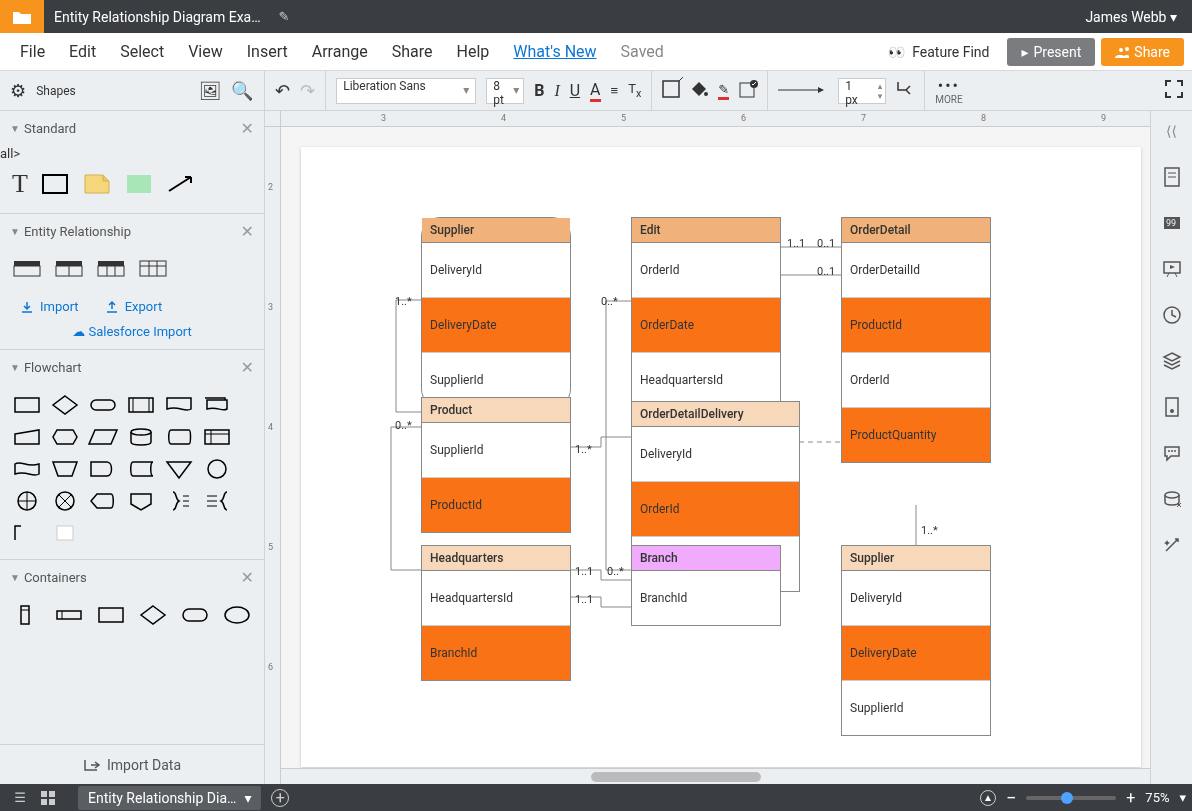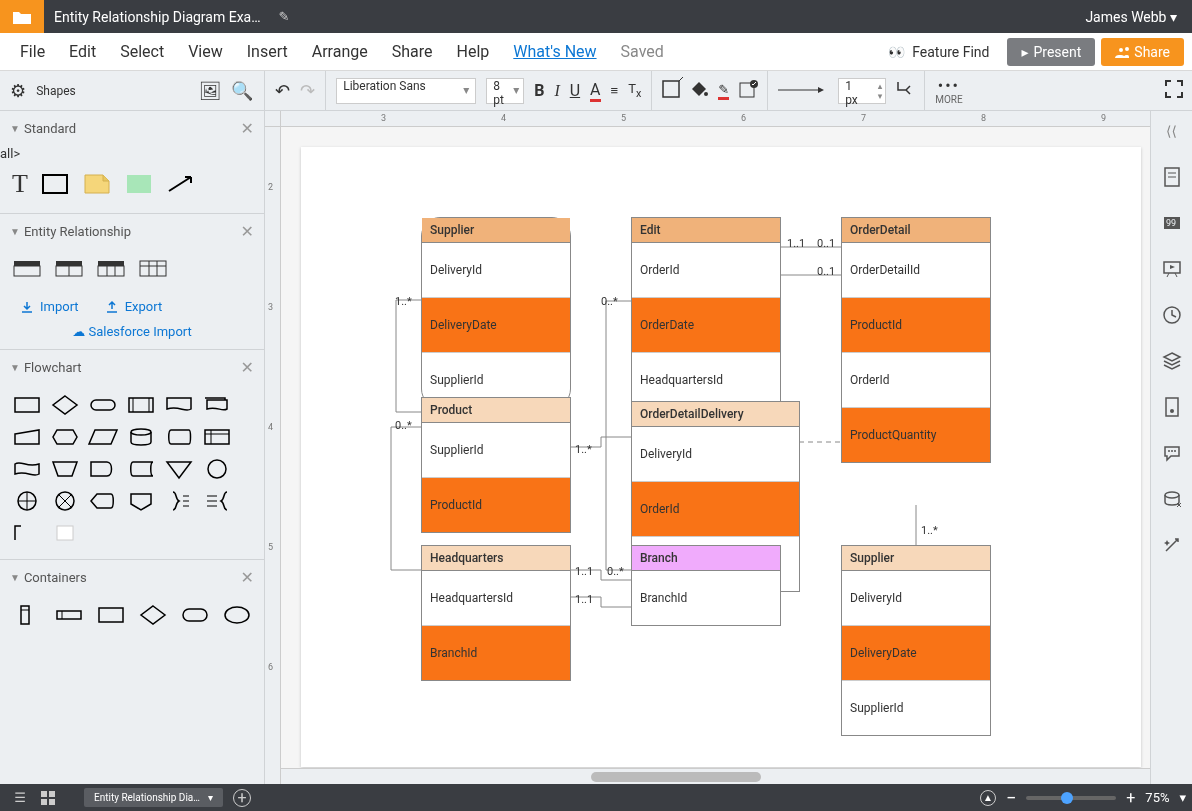--- a/index.html
+++ b/index.html
@@ -55,21 +55,21 @@
 .entity .erow:last-child{border-bottom:none}
 .entity .erow.alt{background:#f97316}
 .conn{position:absolute;font-size:11px;color:#333}
 .scroll-h{position:absolute;bottom:0;left:16px;right:0;height:16px;background:#eceff2;border-top:1px solid #ccc}
 .scroll-h .thumb{position:absolute;top:3px;height:10px;background:#bbb;border-radius:5px;left:310px;width:170px}
 .rightbar{width:42px;background:#eceff2;border-left:1px solid #d0d3d6;display:flex;flex-direction:column;align-items:center;padding-top:8px;gap:22px}
 .rightbar .ritem{width:24px;height:24px;display:flex;align-items:center;justify-content:center;color:#555;cursor:pointer}
 .rightbar .coll{font-size:14px;color:#888}
 .footer{height:27px;background:#3a3d42;display:flex;align-items:center;color:#fff;padding:0 6px}
 .footer .ficon{width:28px;height:22px;display:flex;align-items:center;justify-content:center;color:#ccc;cursor:pointer}
-.footer .tab{background:#5a5d62;padding:4px 10px;font-size:10px;border-radius:2px;margin-left:22px;display:flex;align-items:center;gap:8px}
+.footer .tab{background:#5a5d62;padding:4px 10px;font-size:14px;border-radius:2px;margin-left:16px;display:flex;align-items:center;gap:8px}
 .footer .plus{margin-left:10px;font-size:16px;color:#ccc;cursor:pointer;border:1.5px solid #ccc;border-radius:50%;width:18px;height:18px;display:flex;align-items:center;justify-content:center}
 .footer .spacer{flex:1}
 .footer .zoom{display:flex;align-items:center;gap:10px;font-size:13px}
 .footer .slider{width:90px;height:4px;background:#666;position:relative;border-radius:2px}
 .footer .slider .dot{position:absolute;top:-4px;left:35px;width:12px;height:12px;background:#4da3ff;border-radius:50%}
 .bigT{font-size:26px;font-family:Georgia,serif}
 svg{overflow:visible}
 </style>
 </head>
 <body>
@@ -446,20 +446,26 @@
               <rect x="2" y="5" width="24" height="12" rx="6" fill="none" stroke="#000" stroke-width="1.5"></rect>
             </svg>
           </span>
     <span class="shape">
             <svg>
               <ellipse cx="14" cy="11" rx="12" ry="8" fill="none" stroke="#000" stroke-width="1.5"></ellipse>
             </svg>
           </span>
    </div>
   </div>
+  <div class="importdata">
+        <svg width="16" height="14">
+          <path d="M2 2v10h12M8 7h8M12 4l4 3-4 3" fill="none" stroke="#555" stroke-width="1.5"></path>
+        </svg>
+        <span>Import Data</span>
+      </div>
  </div>
 
  <div class="canvas-area">
   <div class="corner"></div>
   <div class="ruler-h">
    <span class="tick" style="left:100px">3</span>
    <span class="tick" style="left:220px">4</span>
    <span class="tick" style="left:340px">5</span>
    <span class="tick" style="left:460px">6</span>
    <span class="tick" style="left:580px">7</span>

